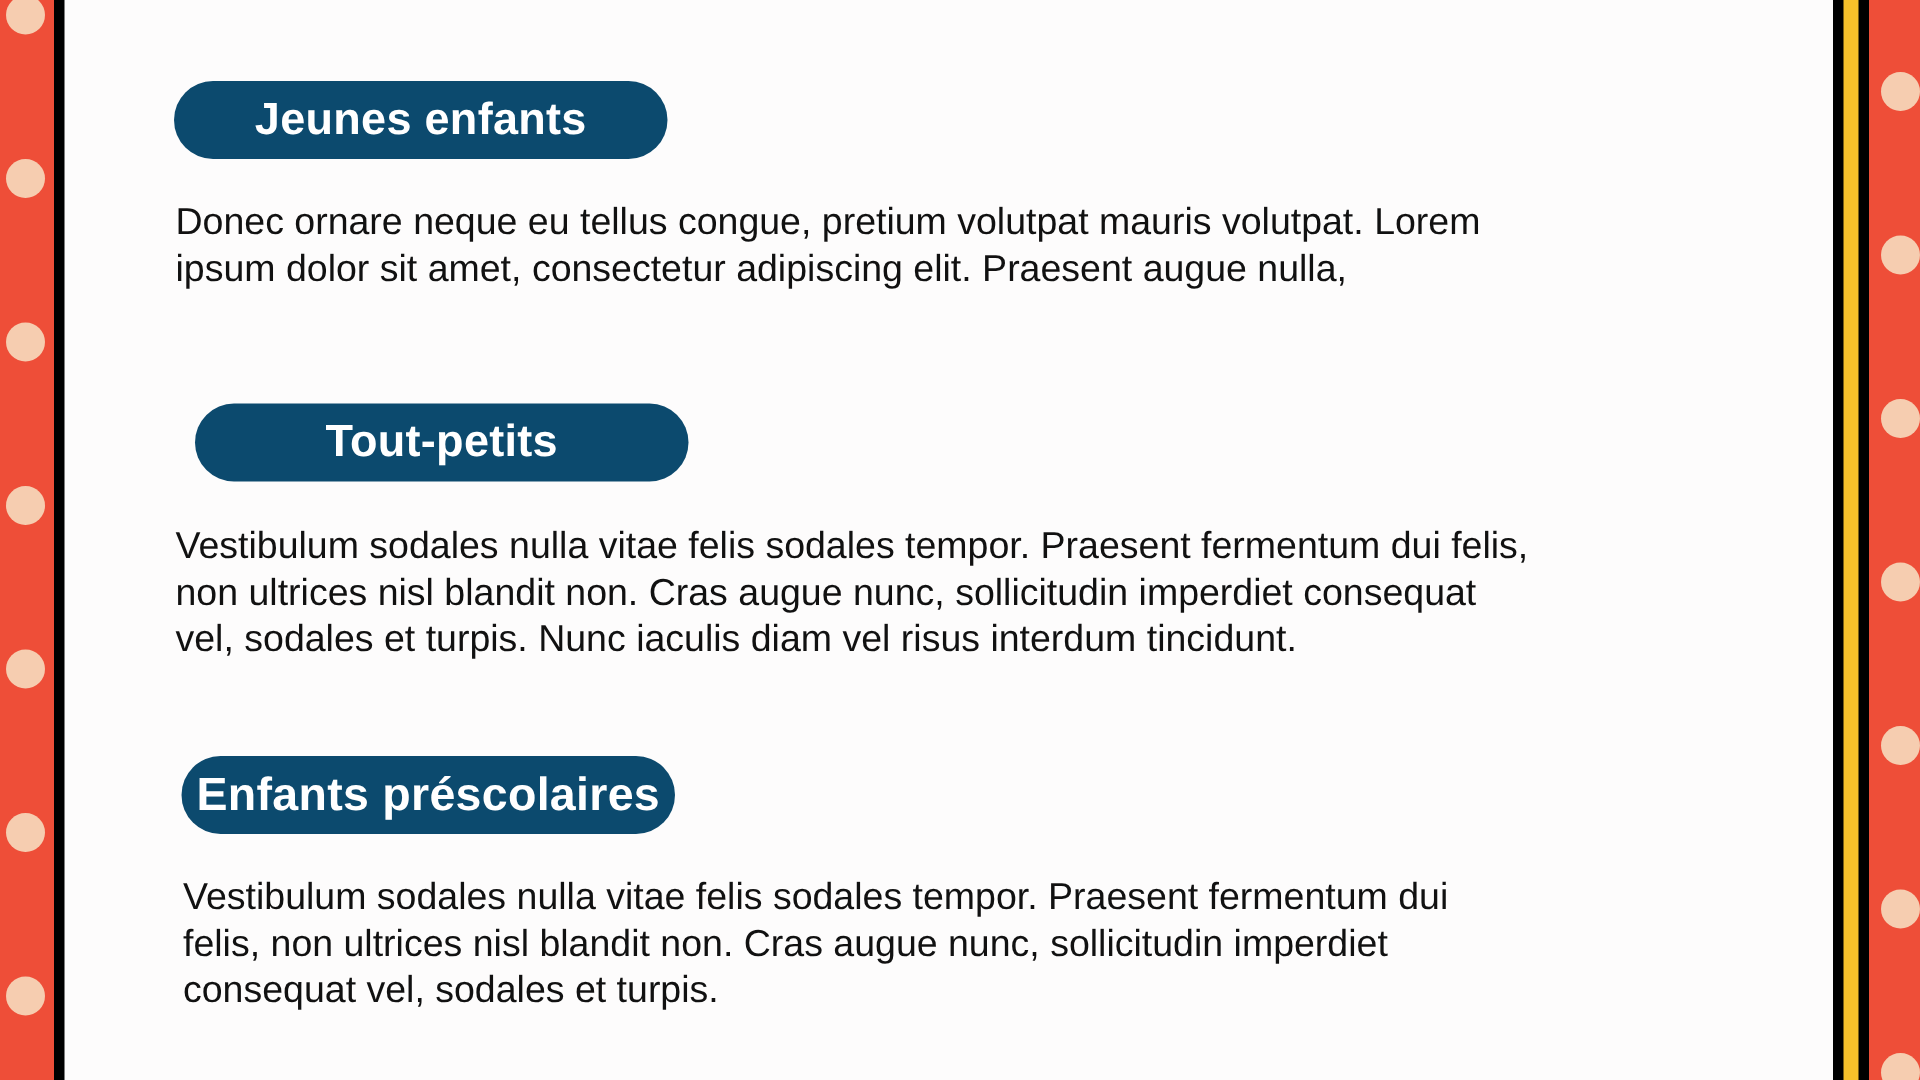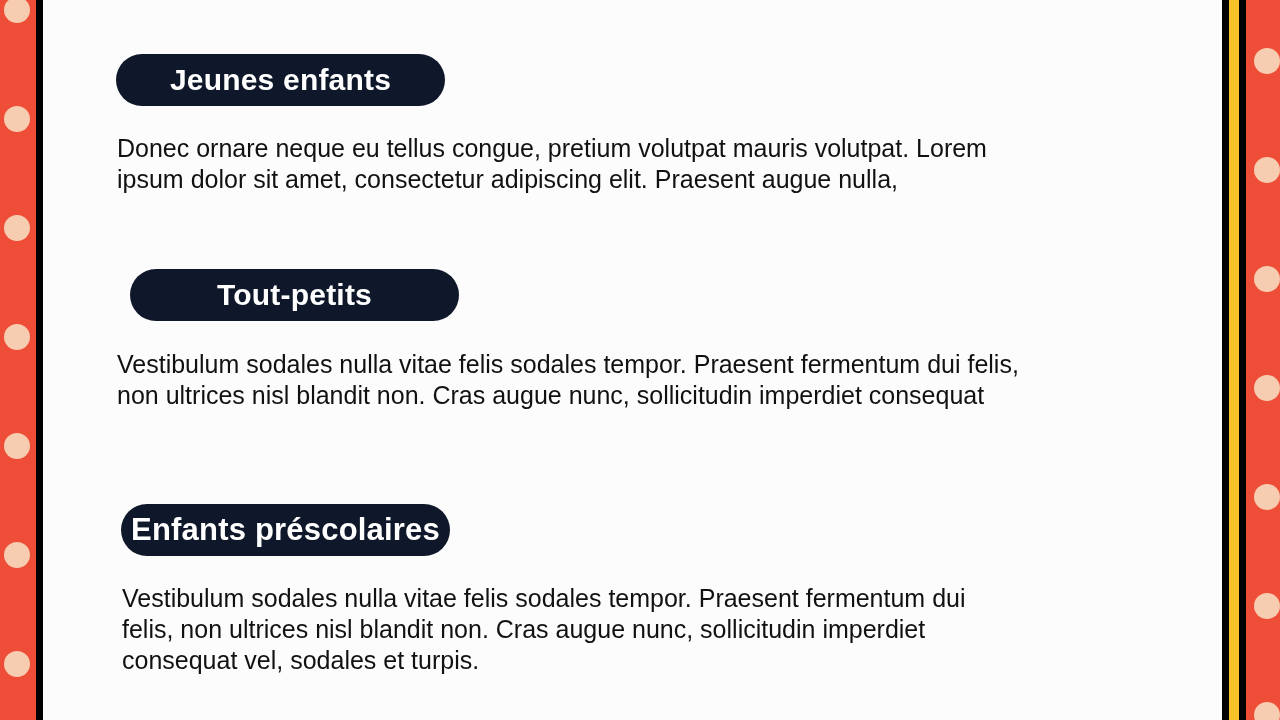--- a/index.html
+++ b/index.html
@@ -25,21 +25,21 @@
       background: #F7C12A; border: 7px solid #000; border-radius: 40px;
       box-sizing: border-box; left: 36px; width: 1210px;
     }
     .paper {
       position: absolute; left: 36px; top: -40px; width: 1193px; height: 800px;
       background: #FDFCFC; border: 7px solid #000; border-radius: 36px;
       box-sizing: border-box;
     }
     .pill {
       position: absolute; height: 52px; border-radius: 26px;
-      background: #0f172a; color: #fff; font-weight: bold;
+      background: #0c4a6e; color: #fff; font-weight: bold;
       display: flex; align-items: center; justify-content: center;
       letter-spacing: 0.2px;
     }
     .pill.big { font-size: 30px; }
     .pill.small { font-size: 31px; }
     .para {
       position: absolute; color: #111; font-size: 25px; line-height: 31px;
       margin: 0;
     }
   </style>
@@ -77,20 +77,21 @@
   <div>Donec ornare neque eu tellus congue, pretium volutpat mauris volutpat. Lorem</div>
   <div>ipsum dolor sit amet, consectetur adipiscing elit. Praesent augue nulla,</div>
 </div>
 
 <div class="pill big" style="left:130px; top:269px; width:329px;">
   <span>Tout-petits</span>
 </div>
 <div class="para" style="left:117px; top:349px;">
   <div>Vestibulum sodales nulla vitae felis sodales tempor. Praesent fermentum dui felis,</div>
   <div>non ultrices nisl blandit non. Cras augue nunc, sollicitudin imperdiet consequat</div>
+  <div>vel, sodales et turpis. Nunc iaculis diam vel risus interdum tincidunt.</div>
 </div>
 
 <div class="pill small" style="left:121px; top:504px; width:329px;">
   <span>Enfants préscolaires</span>
 </div>
 <div class="para" style="left:122px; top:583px;">
   <div>Vestibulum sodales nulla vitae felis sodales tempor. Praesent fermentum dui</div>
   <div>felis, non ultrices nisl blandit non. Cras augue nunc, sollicitudin imperdiet</div>
   <div>consequat vel, sodales et turpis.</div>
 </div>

